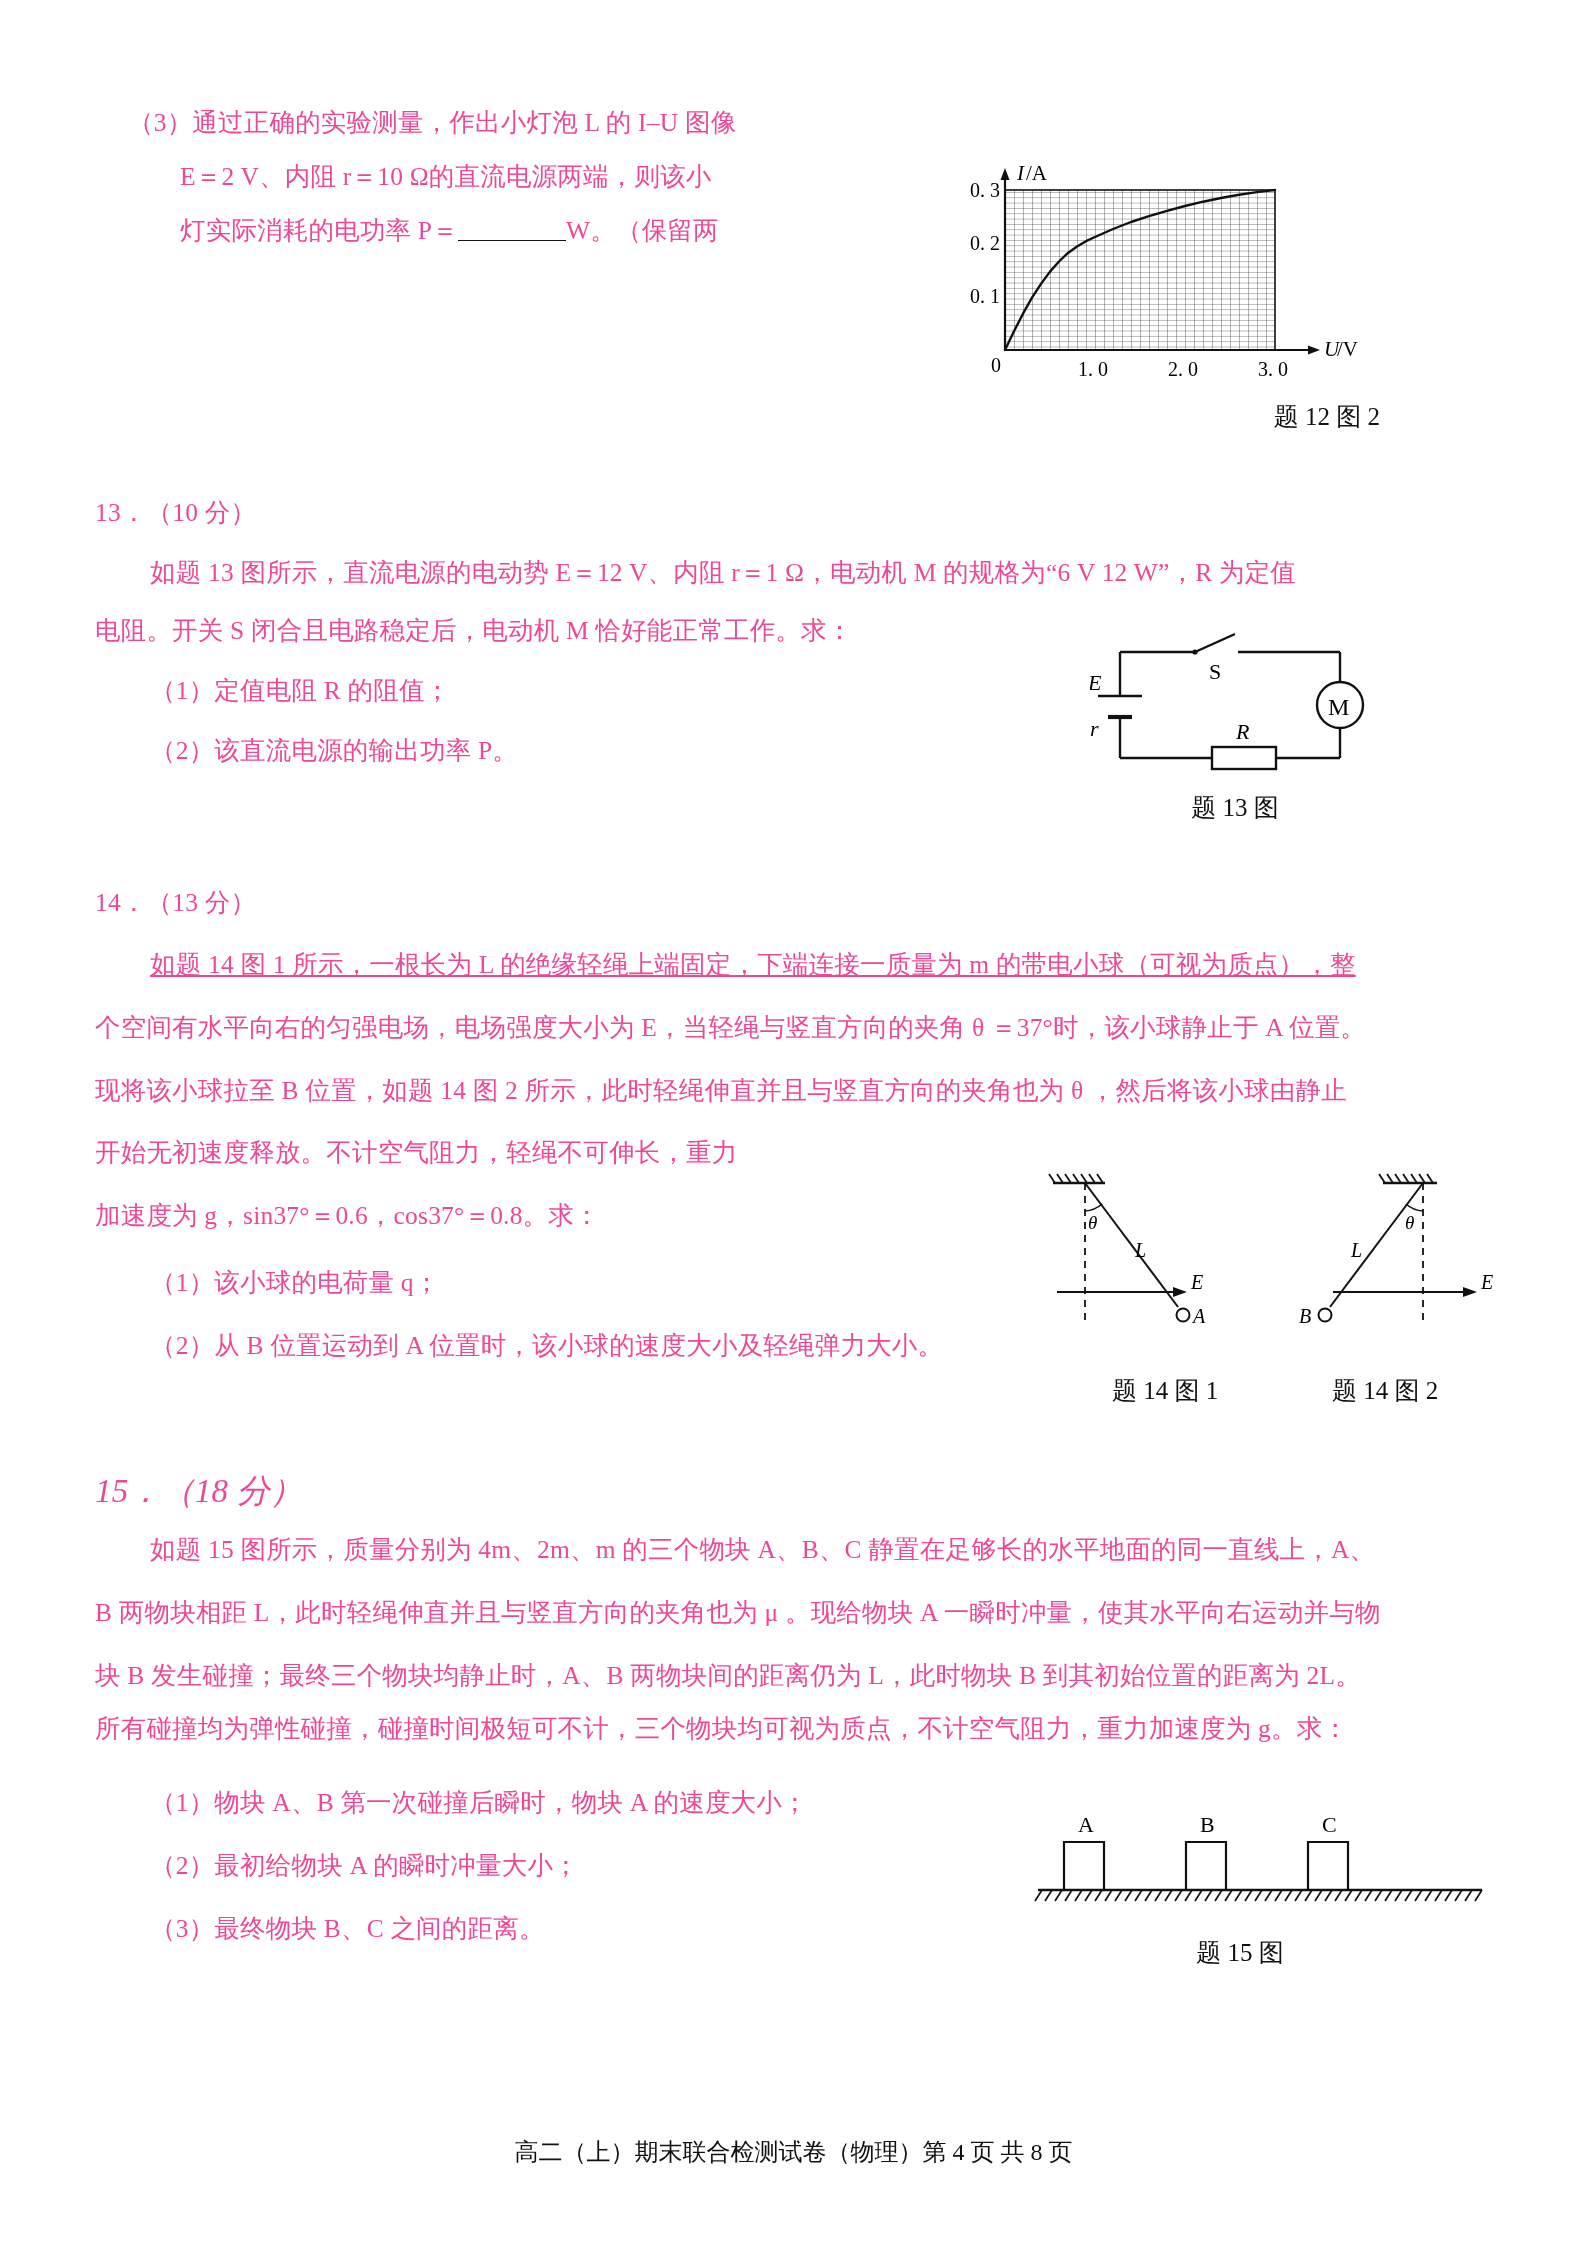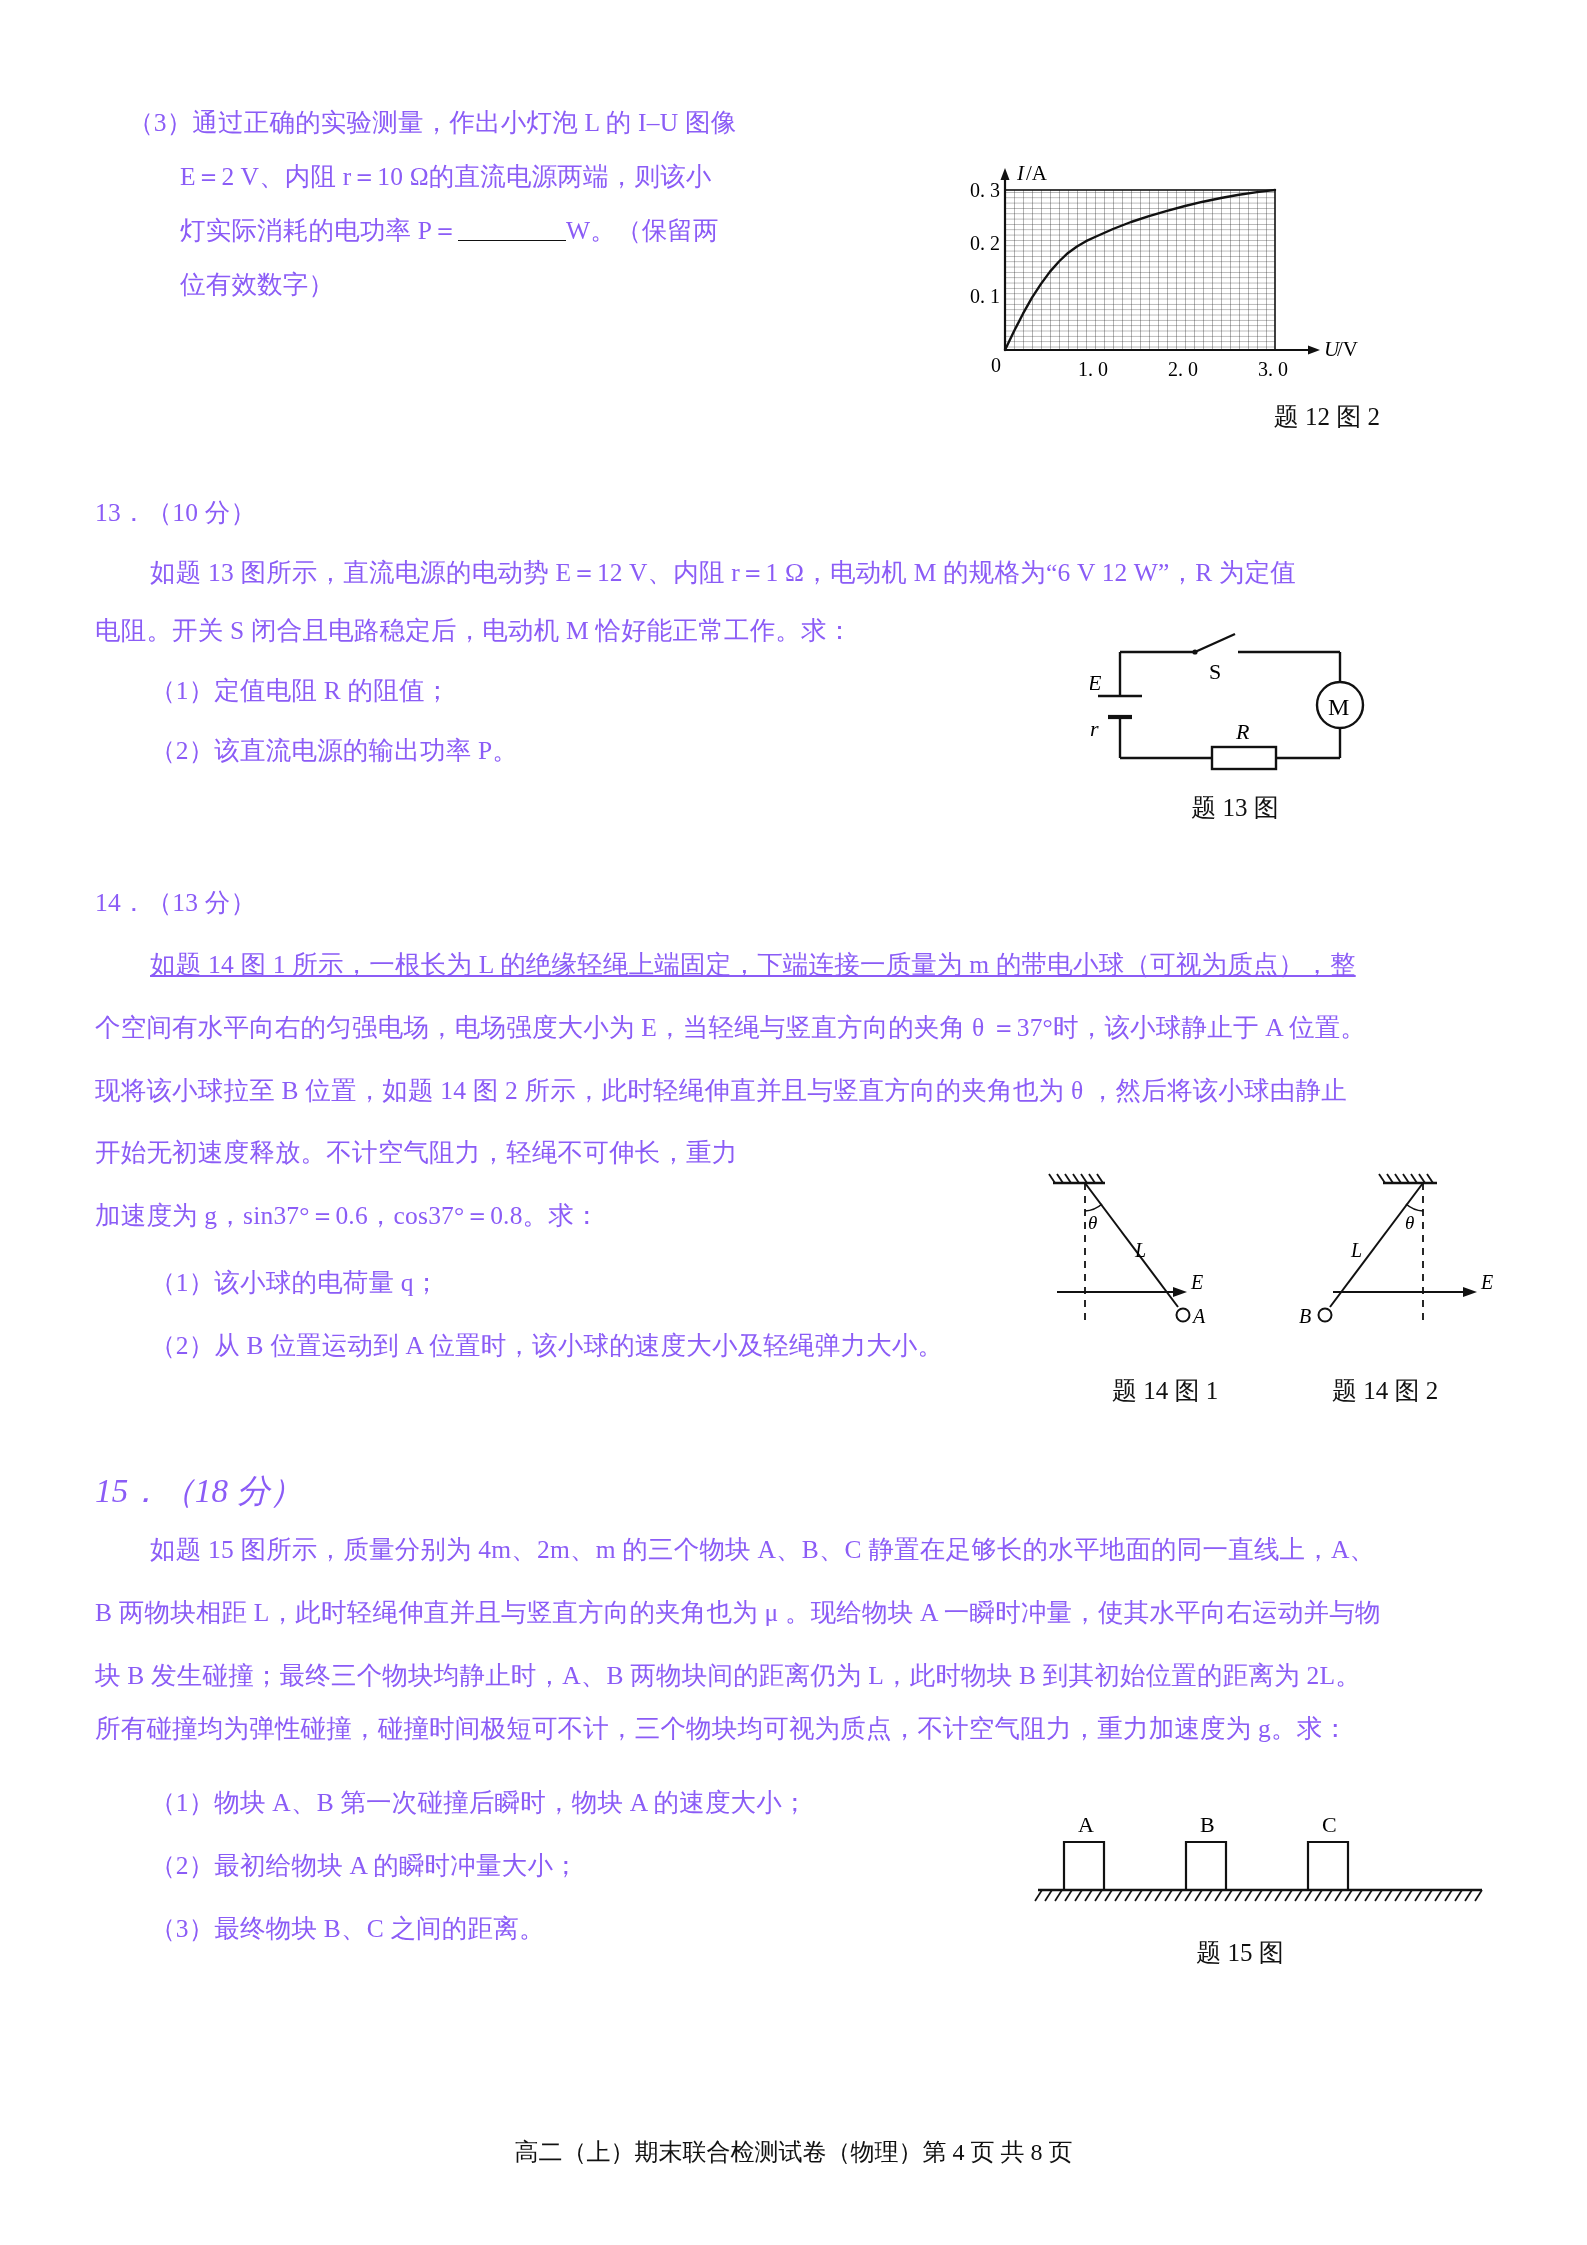--- a/index.html
+++ b/index.html
@@ -14,21 +14,21 @@
   #page {
     position: relative;
     width: 1587px;
     height: 2245px;
     background: #ffffff;
     overflow: hidden;
   }
   .body-text {
     font-size: 25.5px;
     line-height: 1.0;
-    color: #8b5cf6;
+    color: #ec4899;
     letter-spacing: 0.2px;
   }
   .abs { position: absolute; }
   .nowrap { white-space: nowrap; }
 
   
   #q12-block { left: 128px; top: 110px; width: 560px; }
   #q12-block .line { margin-bottom: 28.5px; white-space: nowrap; }
   #q12-block .line.indent { padding-left: 52px; }
   .blank-ul { display: inline-block; width: 108px; border-bottom: 1.6px solid #111; height: 20px; vertical-align: -2px;}
@@ -88,21 +88,20 @@
 <div id="page">
 
   <div class="abs body-text" id="q12-block">
     <div class="line">
       <span>（3）</span><span>通过正确的实验测量，作出小灯泡 L 的 I–U 图像</span>
     </div>
     <div class="line indent">E＝2 V、内阻 r＝10 Ω的直流电源两端，则该小</div>
     <div class="line indent">
       <span>灯实际消耗的电功率 P＝</span><span class="blank-ul"></span><span>W。（保留两</span>
     </div>
-    <div class="line indent">位有效数字）</div>
   </div>
 
   <div class="abs" id="fig12">
     <svg width="420" height="240" viewBox="0 0 420 240">
       <defs>
         <pattern id="minorgrid" width="9.0" height="5.33" patternUnits="userSpaceOnUse">
           <path d="M 9.0 0 L 0 0 0 5.33" fill="none" stroke="#333" stroke-width="0.7"></path>
         </pattern>
       </defs>
 

